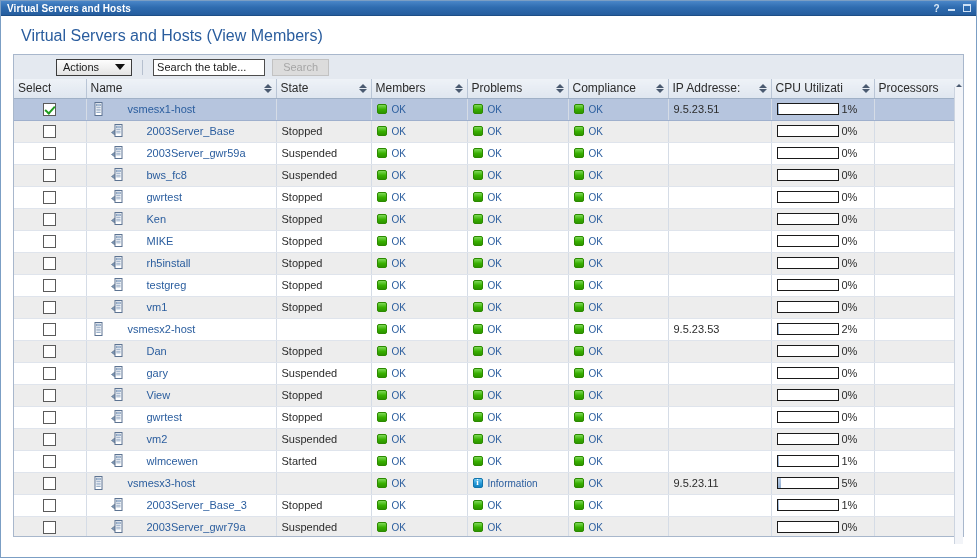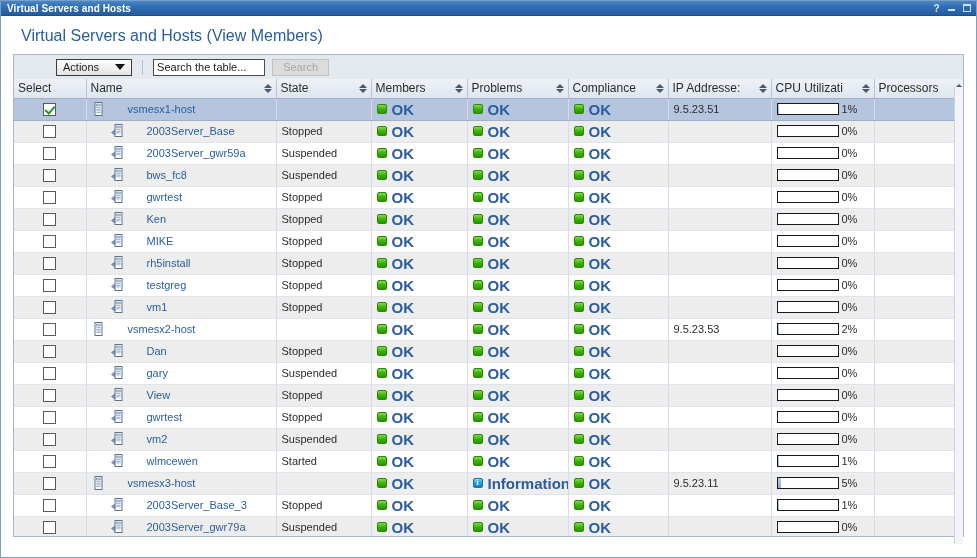--- a/index.html
+++ b/index.html
@@ -307,21 +307,21 @@
   .status-dot.info::after {
     content: "i";
     position: absolute;
     left: 0; right: 0; top: -2px;
     text-align: center;
     color: #ffffff;
     font-size: 9px;
     font-weight: bold;
     font-family: "Liberation Serif", serif;
   }
-  .status-label { color: #2a5d9e; font-size: 15px; cursor: pointer; font-weight: bold; }
+  .status-label { color: #2a5d9e; font-size: 10px; cursor: pointer; }
 
   
   .meter-wrap {
     display: flex;
     align-items: center;
     gap: 3px;
   }
   .meter {
     width: 62px;
     height: 12px;

